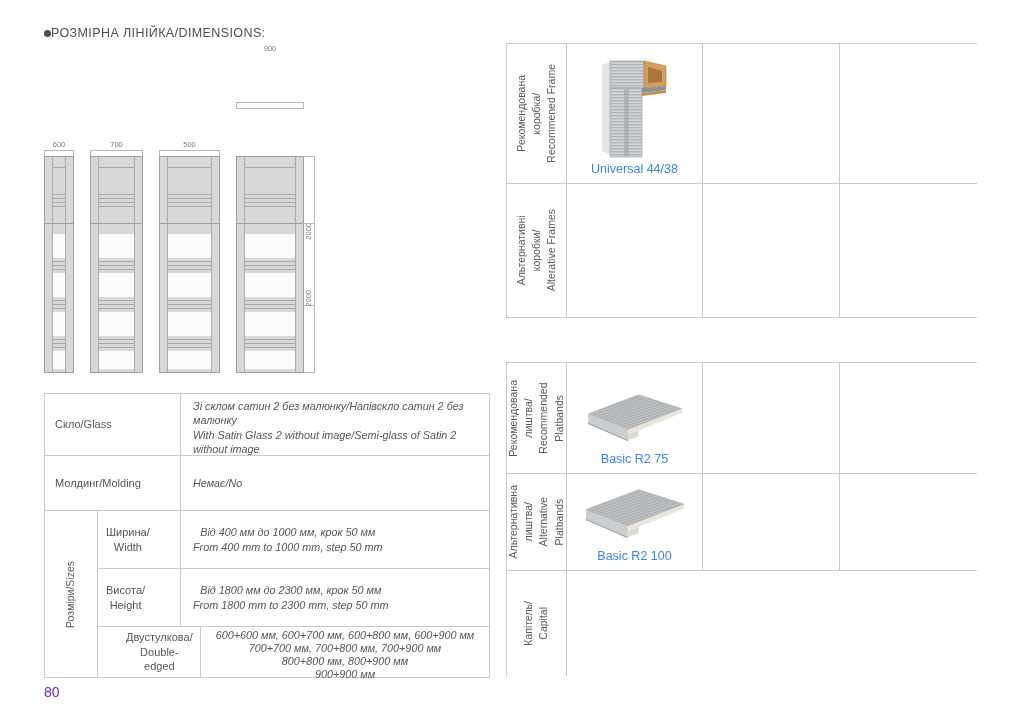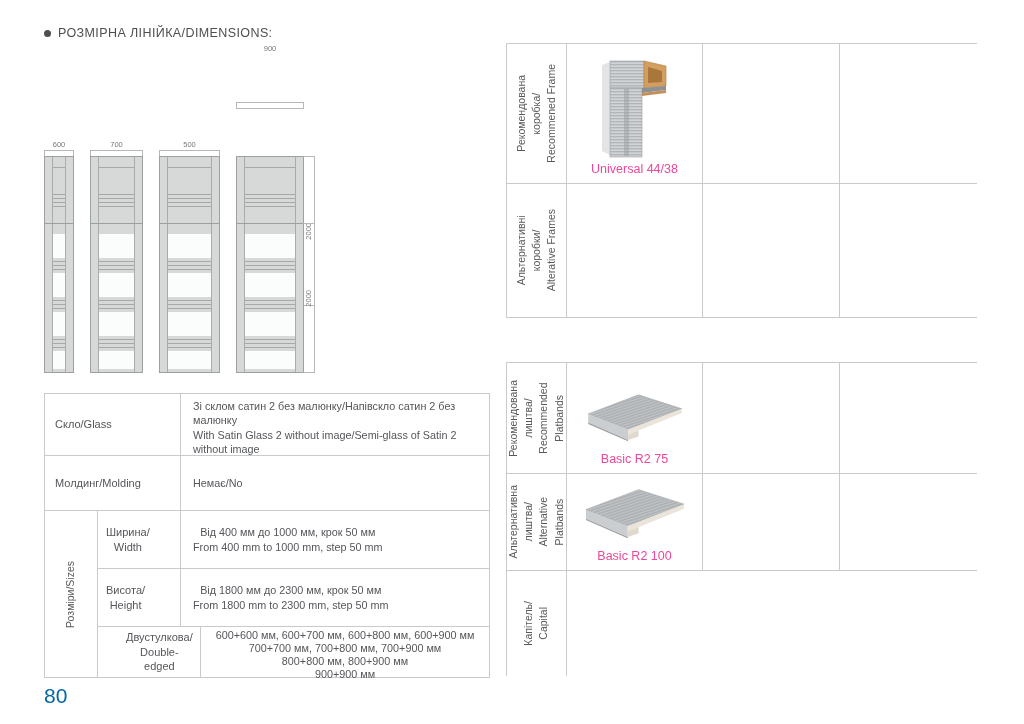--- a/index.html
+++ b/index.html
@@ -1,20 +1,20 @@
 <!DOCTYPE html>
 <html><head>
 <meta charset="utf-8">
 <style>
   html,body{margin:0;padding:0;background:#fff;}
   #page{position:relative;width:1024px;height:724px;background:#ffffff;overflow:hidden;
         font-family:"Liberation Sans", sans-serif;color:#55565a;}
 
   
-  .title{position:absolute;left:44px;top:26px;display:flex;align-items:center;gap:7px;text-align:center;}
+  .title{position:absolute;left:44px;top:26px;display:flex;align-items:center;text-align:center;}
   .bullet{width:7px;height:7px;border-radius:50%;background:#4d4e50;}
   .title-text{font-size:12.5px;letter-spacing:.4px;color:#4d4e50;}
 
   
   .doors-row{position:absolute;display:flex;gap:16px;align-items:flex-end;}
   .door-col{display:flex;flex-direction:column;}
   .w600{width:30px;} .w700{width:53px;} .w800{width:61px;} .w900{width:68px;gap:48px;}
   .dim-label{font-size:7.5px;color:#77797c;text-align:center;height:10px;line-height:10px;}
   .dim-box{height:7px;border:1px solid #b6b8b9;box-sizing:border-box;margin-bottom:-1px;}
   .door{height:150px;background:#d7d9d8;border:1px solid #9da0a1;position:relative;box-sizing:border-box;}
@@ -44,21 +44,21 @@
   .hdim{position:absolute;left:100%;top:-1px;bottom:-1px;width:12px;border:1px solid #b6b8b9;border-left:none;
         display:flex;align-items:center;justify-content:flex-end;box-sizing:border-box;}
   .hdim-label{writing-mode:vertical-rl;transform:rotate(180deg);font-size:7.5px;color:#77797c;margin-right:1px;}
 
   
   .spec-table{position:absolute;left:44px;top:393px;width:446px;border:1px solid #c9cacb;box-sizing:border-box;
               font-size:10.8px;line-height:1.32;}
   .st-row{display:flex;border-bottom:1px solid #c9cacb;box-sizing:border-box;}
   .st-label{width:136px;border-right:1px solid #c9cacb;box-sizing:border-box;display:flex;align-items:center;
             padding:4px 10px;font-size:11px;}
-  .st-value{flex:1;padding:5px 12px;white-space:pre-line;box-sizing:border-box;}
+  .st-value{flex:1;padding:5px 12px;white-space:pre-line;box-sizing:border-box;font-style:italic;}
   .v-mid{display:flex;align-items:center;}
   .st-sizes{display:flex;}
   .st-sizes-label{width:53px;border-right:1px solid #c9cacb;box-sizing:border-box;display:flex;
                   align-items:center;justify-content:center;}
   .st-sizes-rows{flex:1;display:flex;flex-direction:column;}
   .st-subrow{display:flex;border-bottom:1px solid #c9cacb;box-sizing:border-box;text-align:center;}
   .st-subrow:last-child{border-bottom:none;}
   .st-sublabel{width:83px;border-right:1px solid #c9cacb;box-sizing:border-box;display:flex;align-items:center;
                padding:4px 8px;white-space:pre-line;font-size:11px;}
   .vlabel{writing-mode:vertical-rl;transform:rotate(180deg);white-space:pre-line;font-size:10.5px;
@@ -68,24 +68,24 @@
   .rtable{position:absolute;border-top:1px solid #c9cacb;box-sizing:border-box;}
   .rrow{display:flex;border-bottom:1px solid #c9cacb;box-sizing:border-box;}
   .rrow.last{border-bottom:none;}
   .rcell-label{width:61px;border-left:1px solid #c9cacb;border-right:1px solid #c9cacb;box-sizing:border-box;
                display:flex;align-items:center;justify-content:center;}
   .rcell{width:136px;border-right:1px solid #c9cacb;box-sizing:border-box;display:flex;flex-direction:column;
          align-items:center;justify-content:flex-end;padding-bottom:7px;}
   .rcell.c2,.rcell.c3{width:137px;}
   .rcell.c3{border-right:none;}
   .rcell.nob{border-right:none;}
-  .caption{font-size:12.5px;color:#ec4899;margin-top:3px;}
-
-  
-  .page-num{position:absolute;left:44px;top:684px;font-size:21px;color:#0369a1;font-weight:400;text-align:right;}
+  .caption{font-size:12.5px;color:#3b82f6;margin-top:3px;}
+
+  
+  .page-num{position:absolute;left:44px;top:684px;font-size:14px;color:#6d28d9;font-weight:400;text-align:right;}
 </style>
 </head>
 <body>
 
 <div id="page">
 
   <div class="title">
     <span class="bullet"></span>
     <span class="title-text">РОЗМІРНА ЛІНІЙКА/DIMENSIONS:</span>
   </div>

